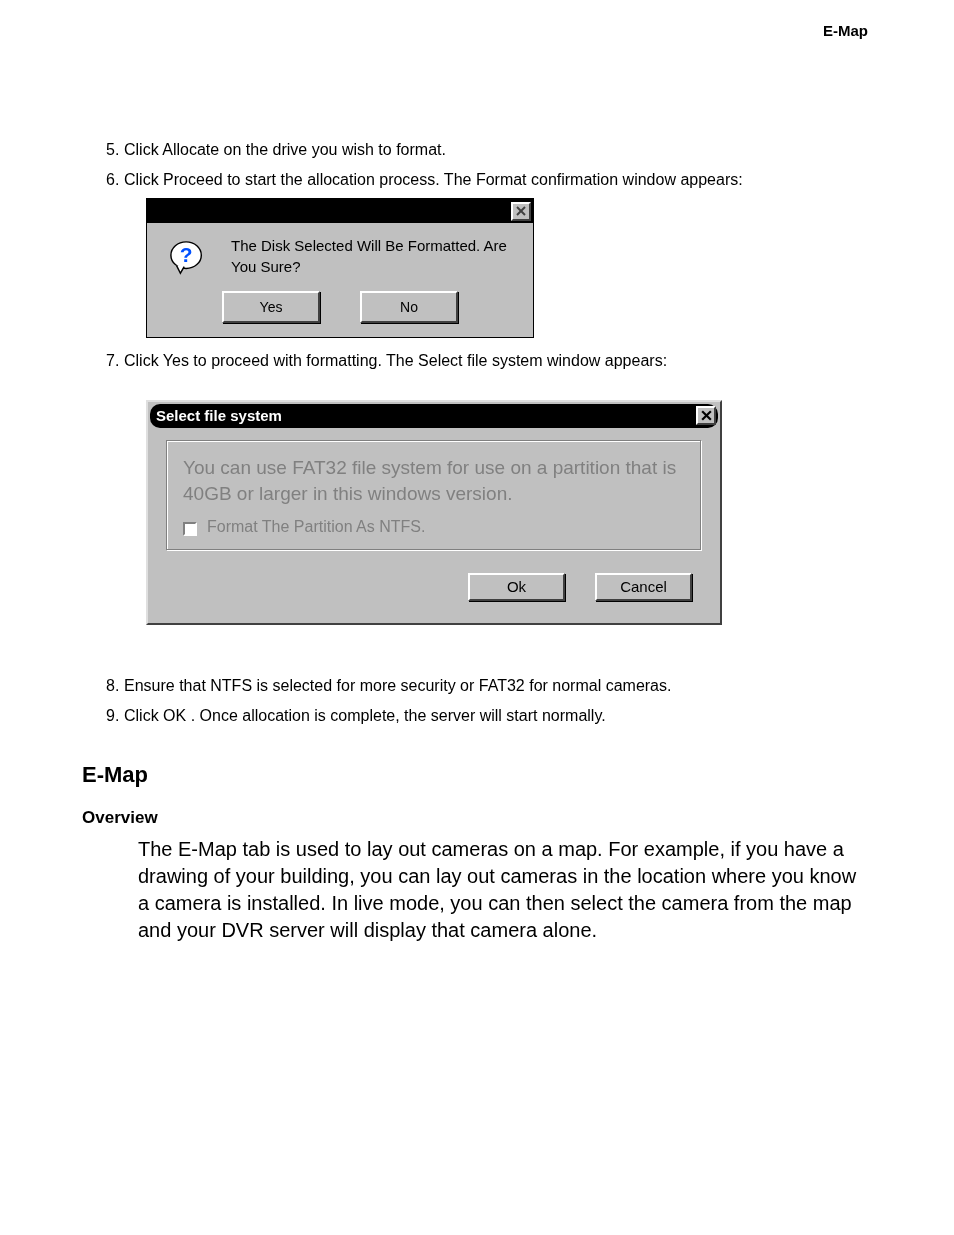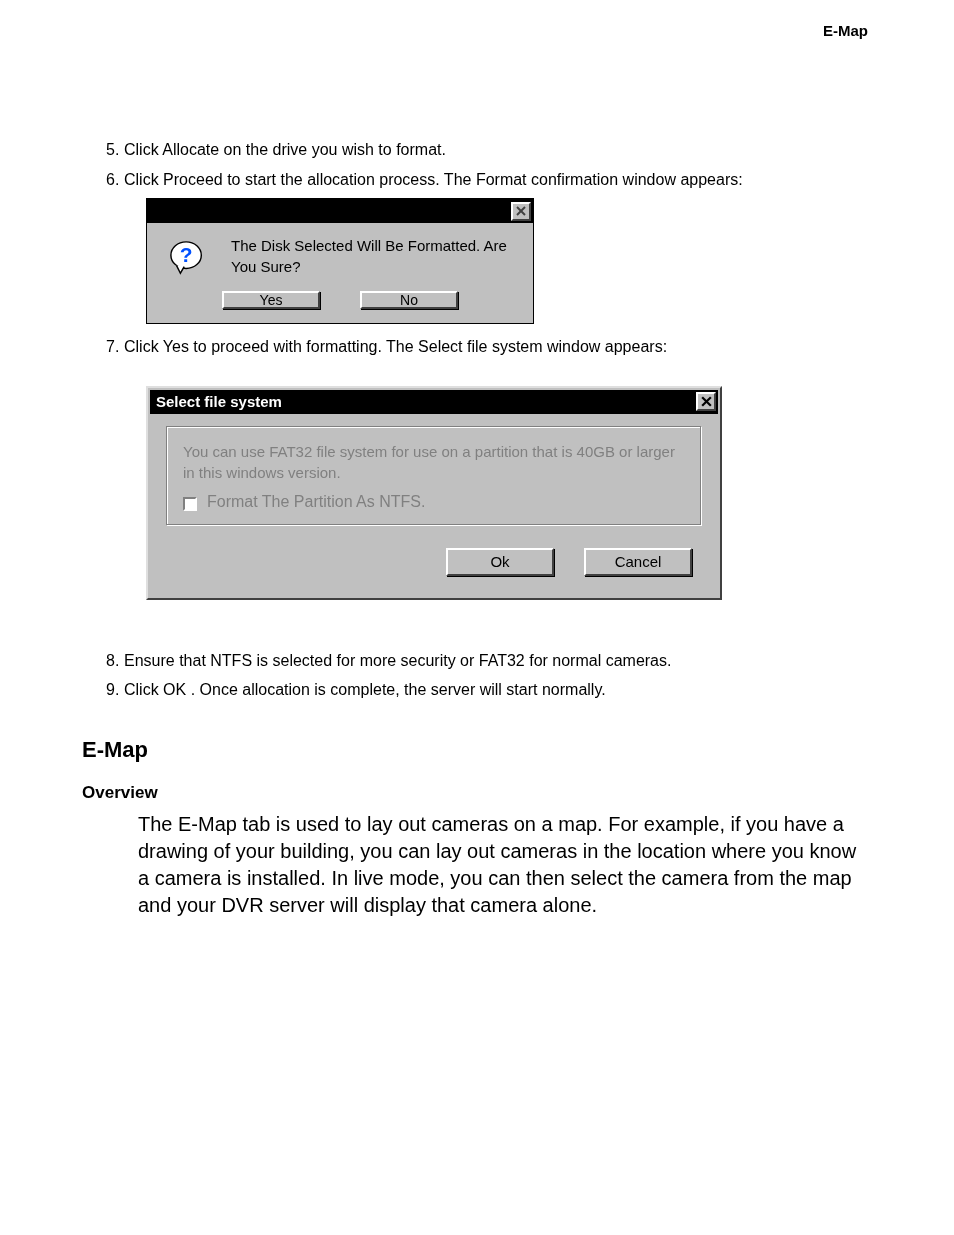--- a/index.html
+++ b/index.html
@@ -95,21 +95,21 @@
     line-height: 1.4;
   }
   .dlg1-btns {
     display: flex;
     justify-content: center;
     gap: 40px;
     padding: 8px 0 14px 0;
   }
   .win-btn {
     width: 98px;
-    height: 18px;
+    height: 32px;
     background: #c0c0c0;
     border: 2px solid;
     border-color: #fff #404040 #404040 #fff;
     font-family: Tahoma, Verdana, sans-serif;
     font-size: 14px;
     display: flex;
     align-items: center;
     justify-content: center;
     box-shadow: 1px 1px 0 #000;
   }
@@ -126,20 +126,21 @@
     height: 24px;
     background: #000;
     color: #fff;
     display: flex;
     align-items: center;
     justify-content: space-between;
     padding: 0 2px 0 6px;
     font-family: Tahoma, Verdana, sans-serif;
     font-weight: bold;
     font-size: 15px;
+    border-radius: 10px;
   }
   .dlg2-title .close-btn {
     color: #000;
     font-size: 15px;
   }
   .dlg2-body {
     padding: 12px 16px 12px 16px;
   }
   .groupbox {
     border: 1px solid #808080;
@@ -184,21 +185,21 @@
     width: 6px;
     height: 6px;
     border-radius: 50%;
     background: #000;
   }
   .groupbox.disabled {
     color: #808080;
   }
   .groupbox.disabled .cb-hint {
     font-family: Tahoma, Verdana, sans-serif;
-    font-size: 15px;
+    font-size: 19px;
     line-height: 1.4;
     margin-bottom: 10px;
   }
   .cb-row {
     display: flex;
     align-items: flex-end;
     gap: 10px;
     font-family: Liberation Sans, sans-serif;
     font-size: 16px;
   }
@@ -209,21 +210,21 @@
     border: 2px solid;
     border-color: #808080 #fff #fff #808080;
   }
   .dlg2-btns {
     display: flex;
     justify-content: flex-end;
     gap: 30px;
     padding: 12px 10px 8px 0;
   }
   .dlg2-btns .win-btn {
-    width: 108px;
+    width: 97px;
     height: 28px;
     font-size: 15px;
   }
 
   h2.section {
     font-family: "Arial Narrow", Arial, sans-serif;
     font-weight: bold;
     font-size: 22px;
     margin: 36px 0 10px 0;
   }

